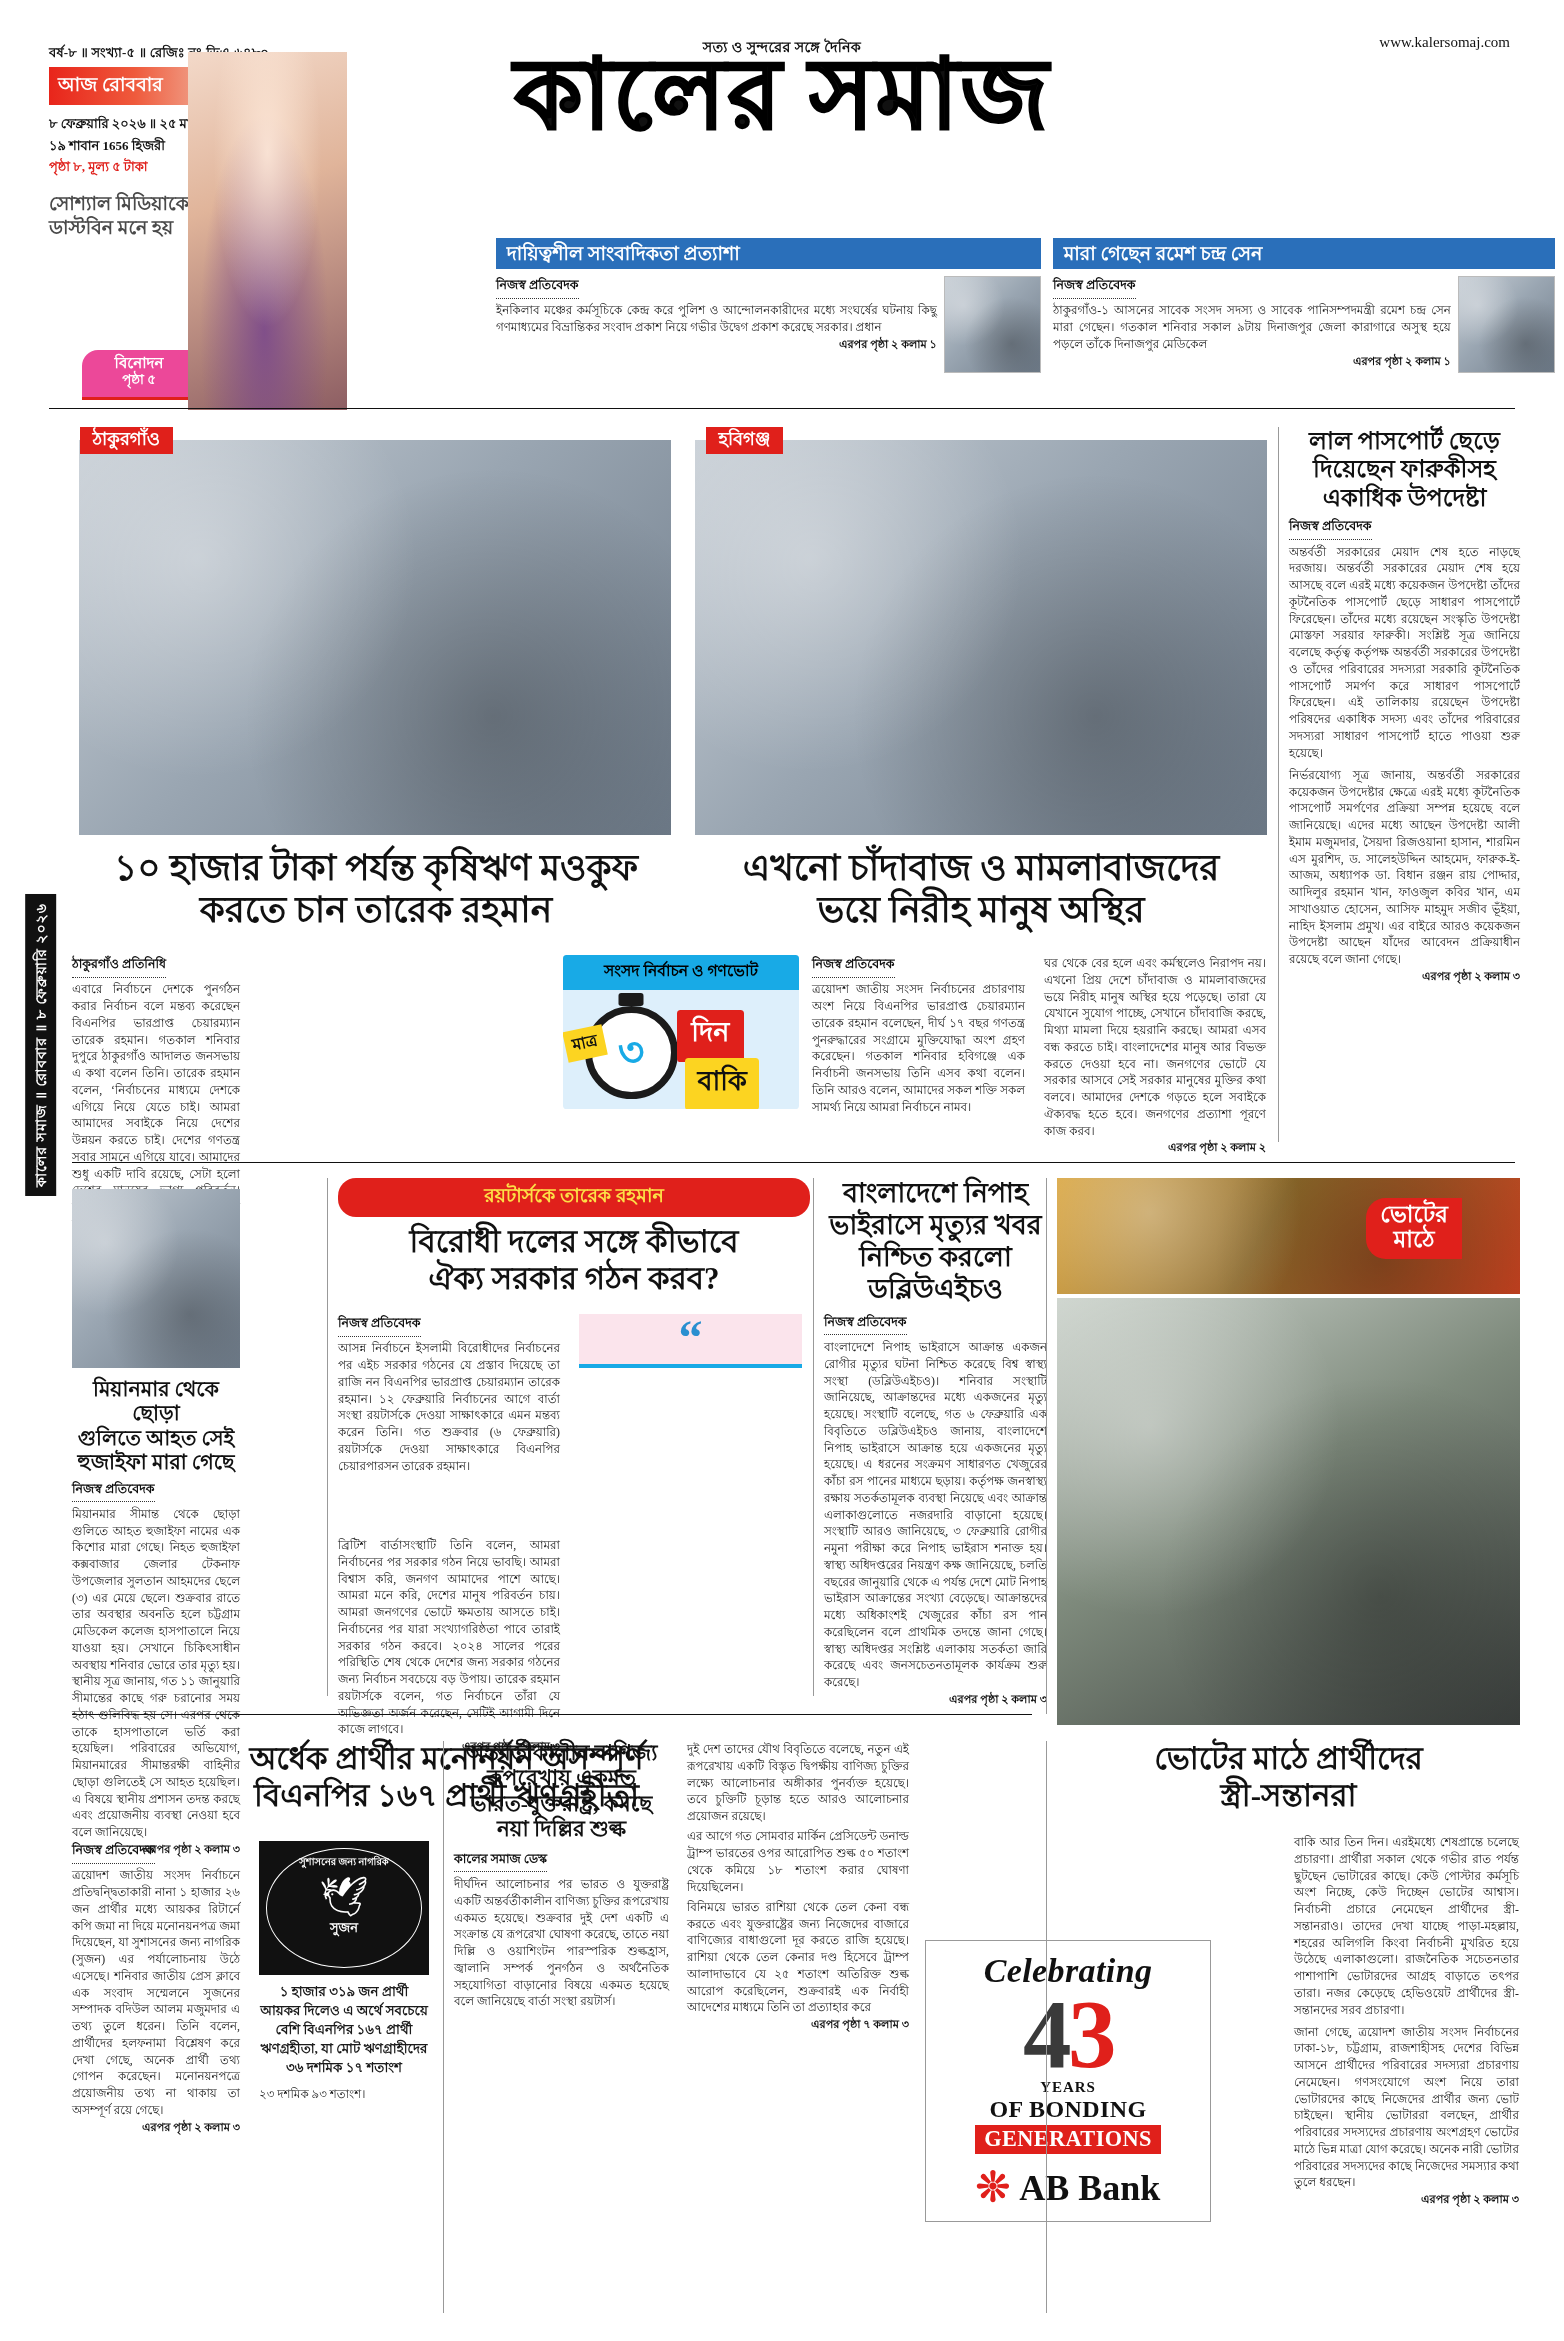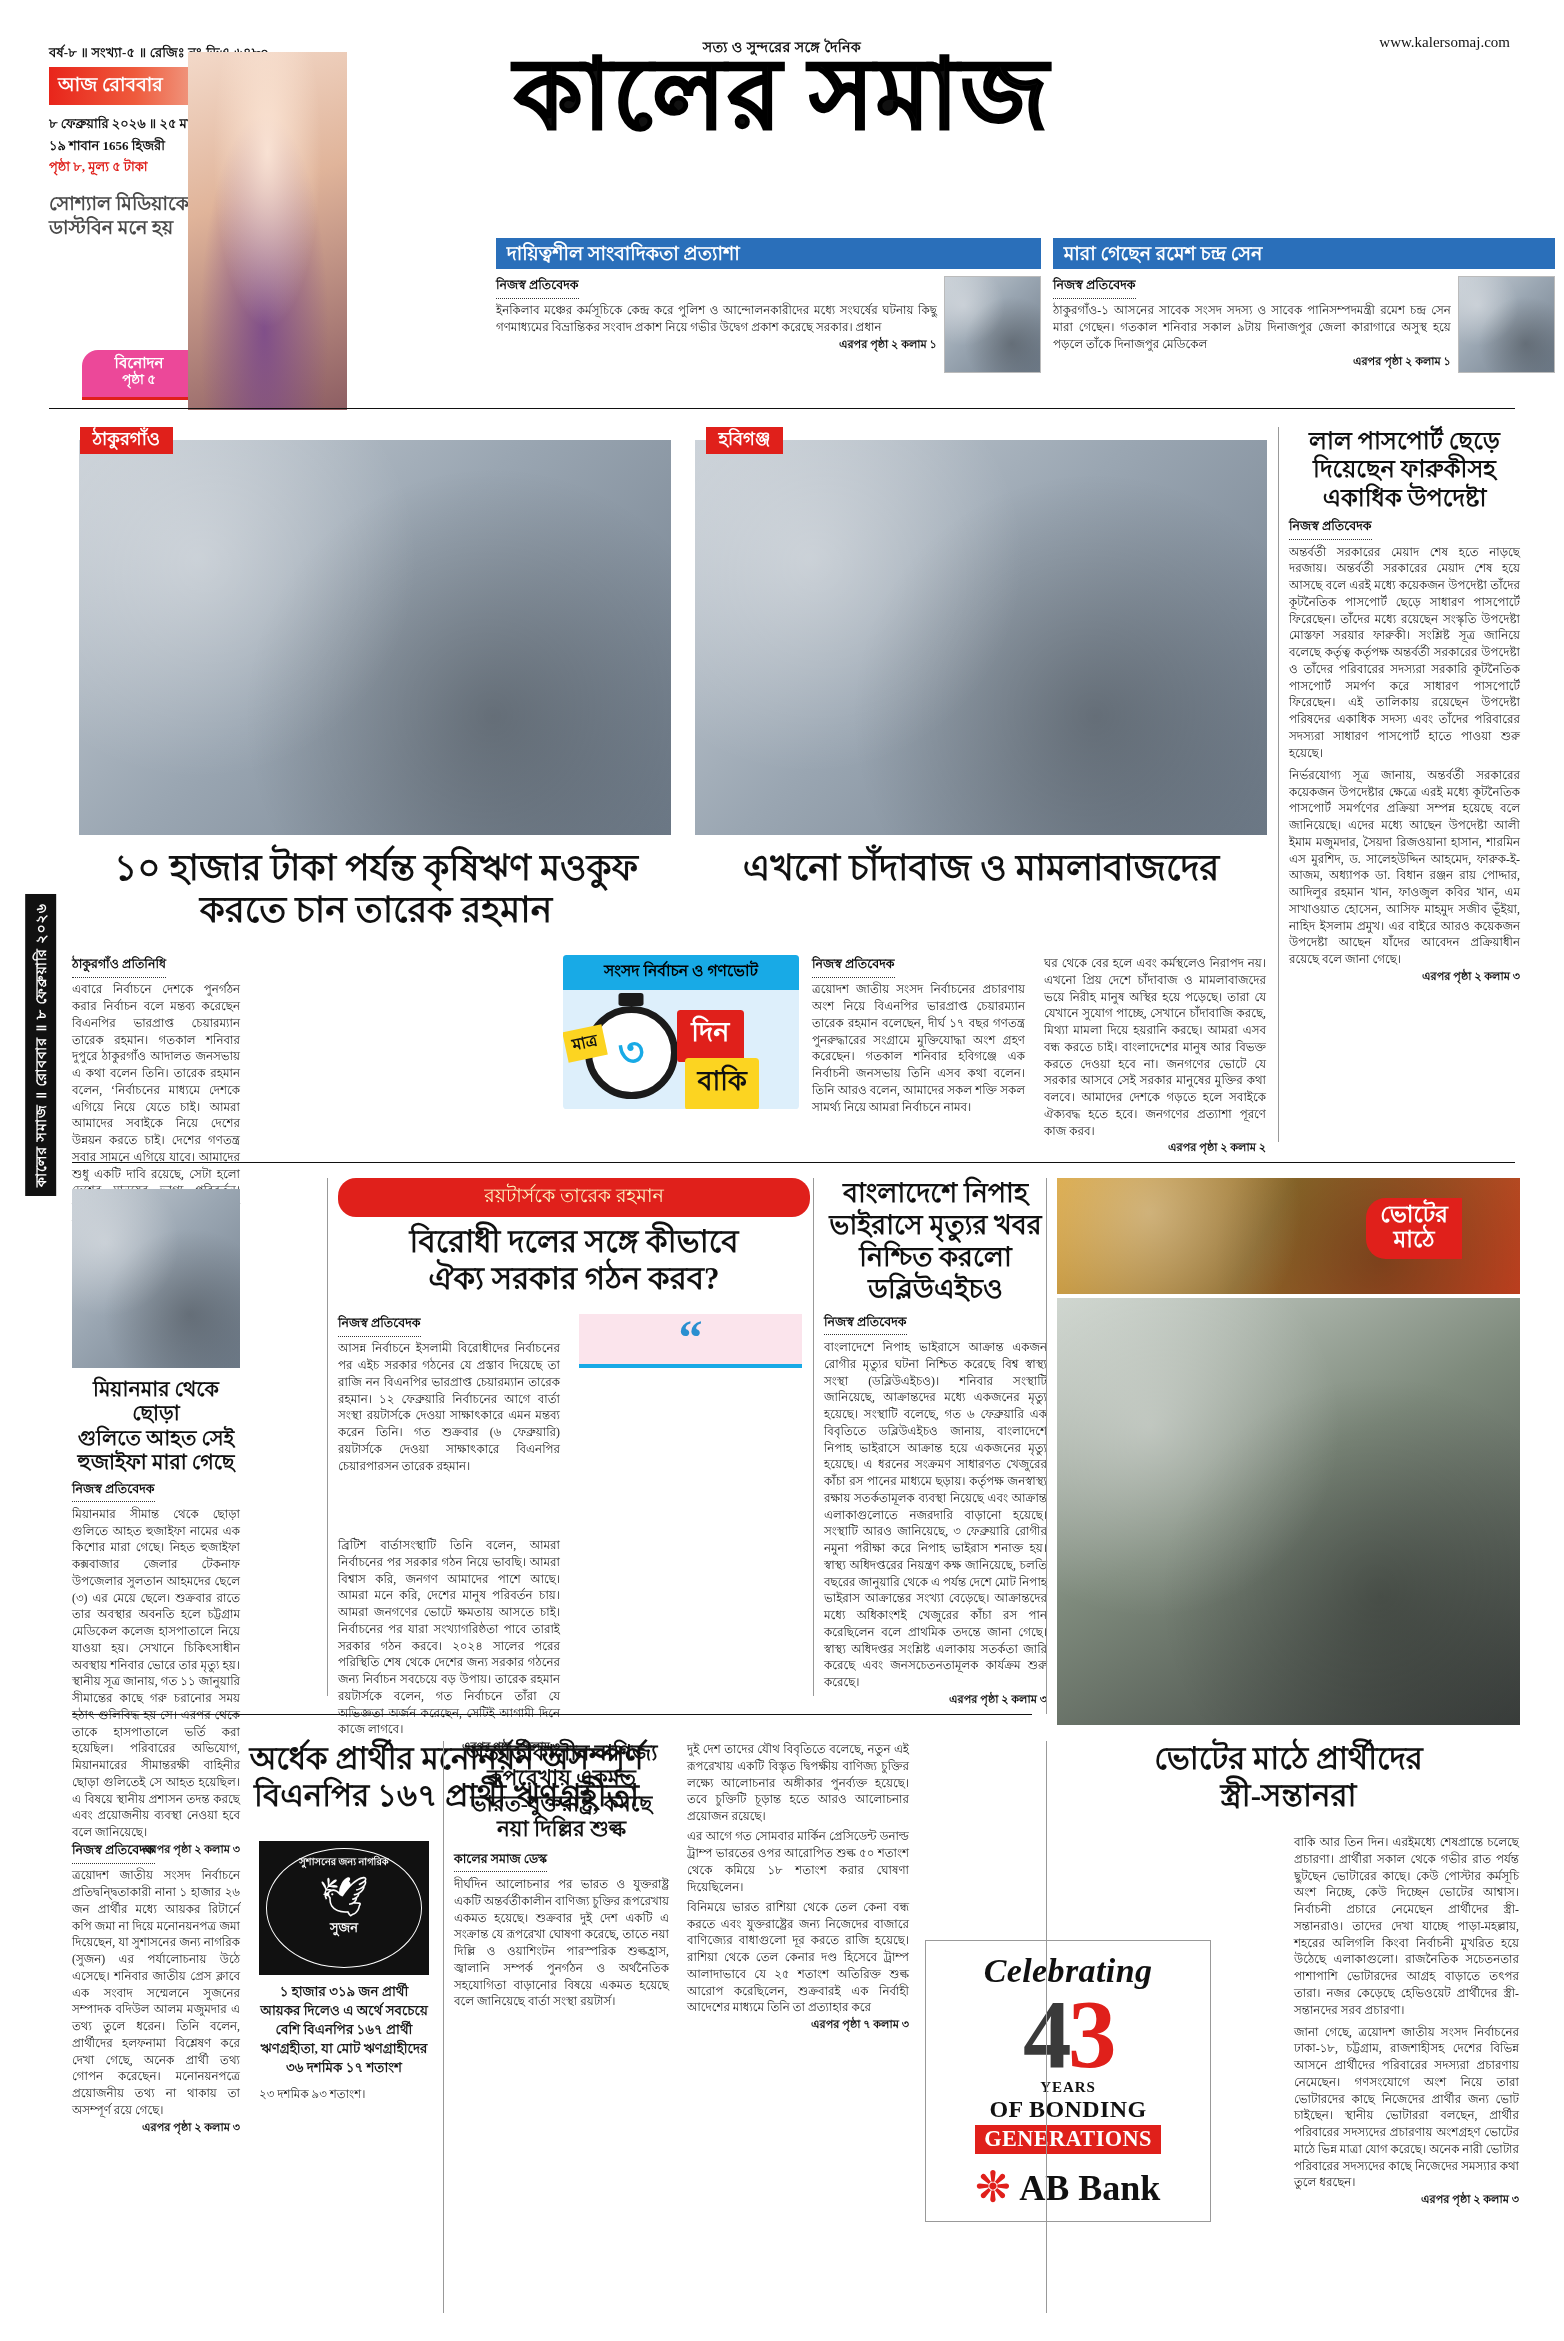--- a/index.html
+++ b/index.html
@@ -147,22 +147,22 @@
     border-radius: 3.6px;
   }
   .tag-baki {
     position: absolute; left: 122px; top: 68px; background: #fcd421;
     font-size: 27px; font-weight: bold; padding: 1.8px 12.5px 5.4px;
     border-radius: 3.6px;
   }
 
   
   .pill-red {
-    background: #e0201b; color: #fef9c3; border-radius: 18px;
-    text-align: center; font-size: 19px; font-weight: normal;
+    background: #e0201b; color: #fde047; border-radius: 18px;
+    text-align: center; font-size: 19px; font-weight: bold;
     padding: 2.7px 0 4.5px;
   }
 
   
   .quotebox {
     background: #fbe4ec; padding: 10.7px 12.5px 12.5px; text-align: center;
     border-bottom: 4.5px solid #18aae6;
   }
   .quotemark { font-size: 48px; color: #2a8fd0; line-height: .55; font-weight: bold; }
   .quotebox p { font-size: 14.7px; line-height: 1.45; margin-top: 10.7px; font-weight: bold; }
@@ -298,20 +298,21 @@
     <div class="cont">এরপর পৃষ্ঠা ২ কলাম ৩</div>
   </div>
 
   <div class="col" style="left:72px; top:847px; width:608px;">
     <div class="hl hl-main">১০ হাজার টাকা পর্যন্ত কৃষিঋণ মওকুফ</div>
     <div class="hl hl-main">করতে চান তারেক রহমান</div>
   </div>
 
   <div class="col" style="left:695px; top:847px; width:572px;">
     <div class="hl hl-main">এখনো চাঁদাবাজ ও মামলাবাজদের</div>
+    <div class="hl hl-main">ভয়ে নিরীহ মানুষ অস্থির</div>
   </div>
 
   <div class="col" style="left:72px; top:955px; width:168px;">
     <div class="byline">ঠাকুরগাঁও প্রতিনিধি</div>
     <div class="body-text">এবারে নির্বাচনে দেশকে পুনর্গঠন করার নির্বাচন বলে মন্তব্য করেছেন বিএনপির ভারপ্রাপ্ত চেয়ারম্যান তারেক রহমান। গতকাল শনিবার দুপুরে ঠাকুরগাঁও আদালত জনসভায় এ কথা বলেন তিনি। তারেক রহমান বলেন, ‘নির্বাচনের মাধ্যমে দেশকে এগিয়ে নিয়ে যেতে চাই। আমরা আমাদের সবাইকে নিয়ে দেশের উন্নয়ন করতে চাই। দেশের গণতন্ত্র সবার সামনে এগিয়ে যাবে। আমাদের শুধু একটি দাবি রয়েছে, সেটা হলো দেশের মানুষের ভাগ্য পরিবর্তন। আমরা সবার ভাগ্য পরিবর্তন করতে চাই।’</div>
     <div class="cont">এরপর পৃষ্ঠা ২ কলাম ১</div>
   </div>
 
   <div class="photo" style="position:absolute; left:72px; top:1189px; width:168px; height:179px;"></div>
   <div class="col" style="left:72px; top:1377px; width:168px;">

